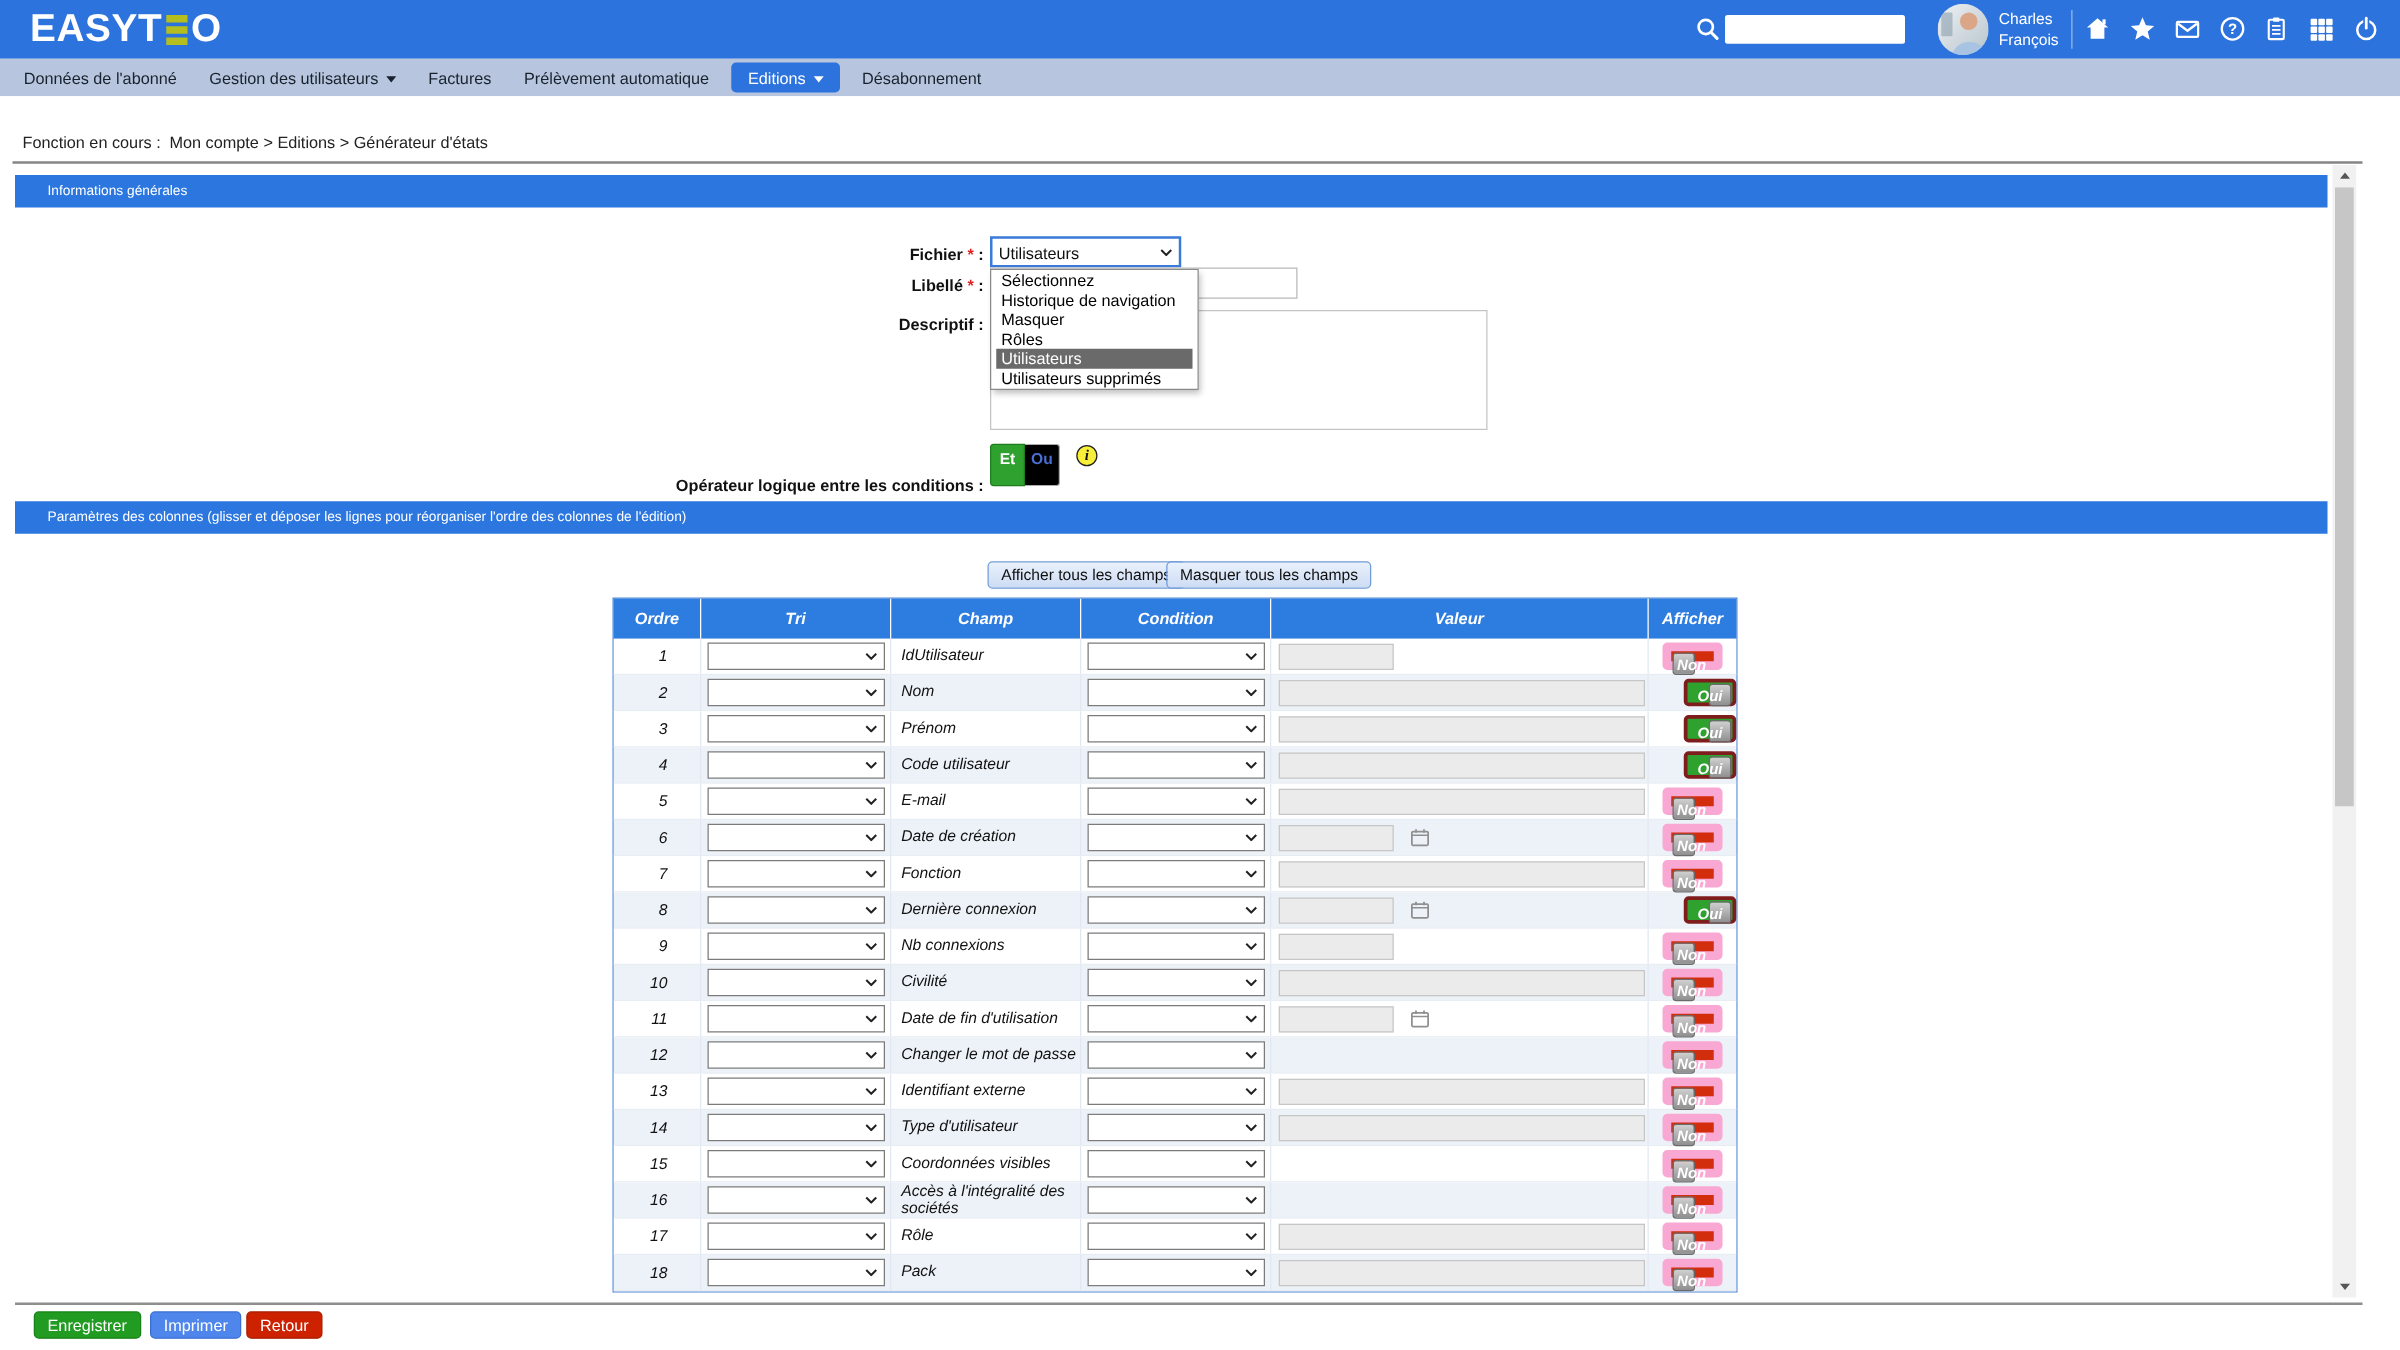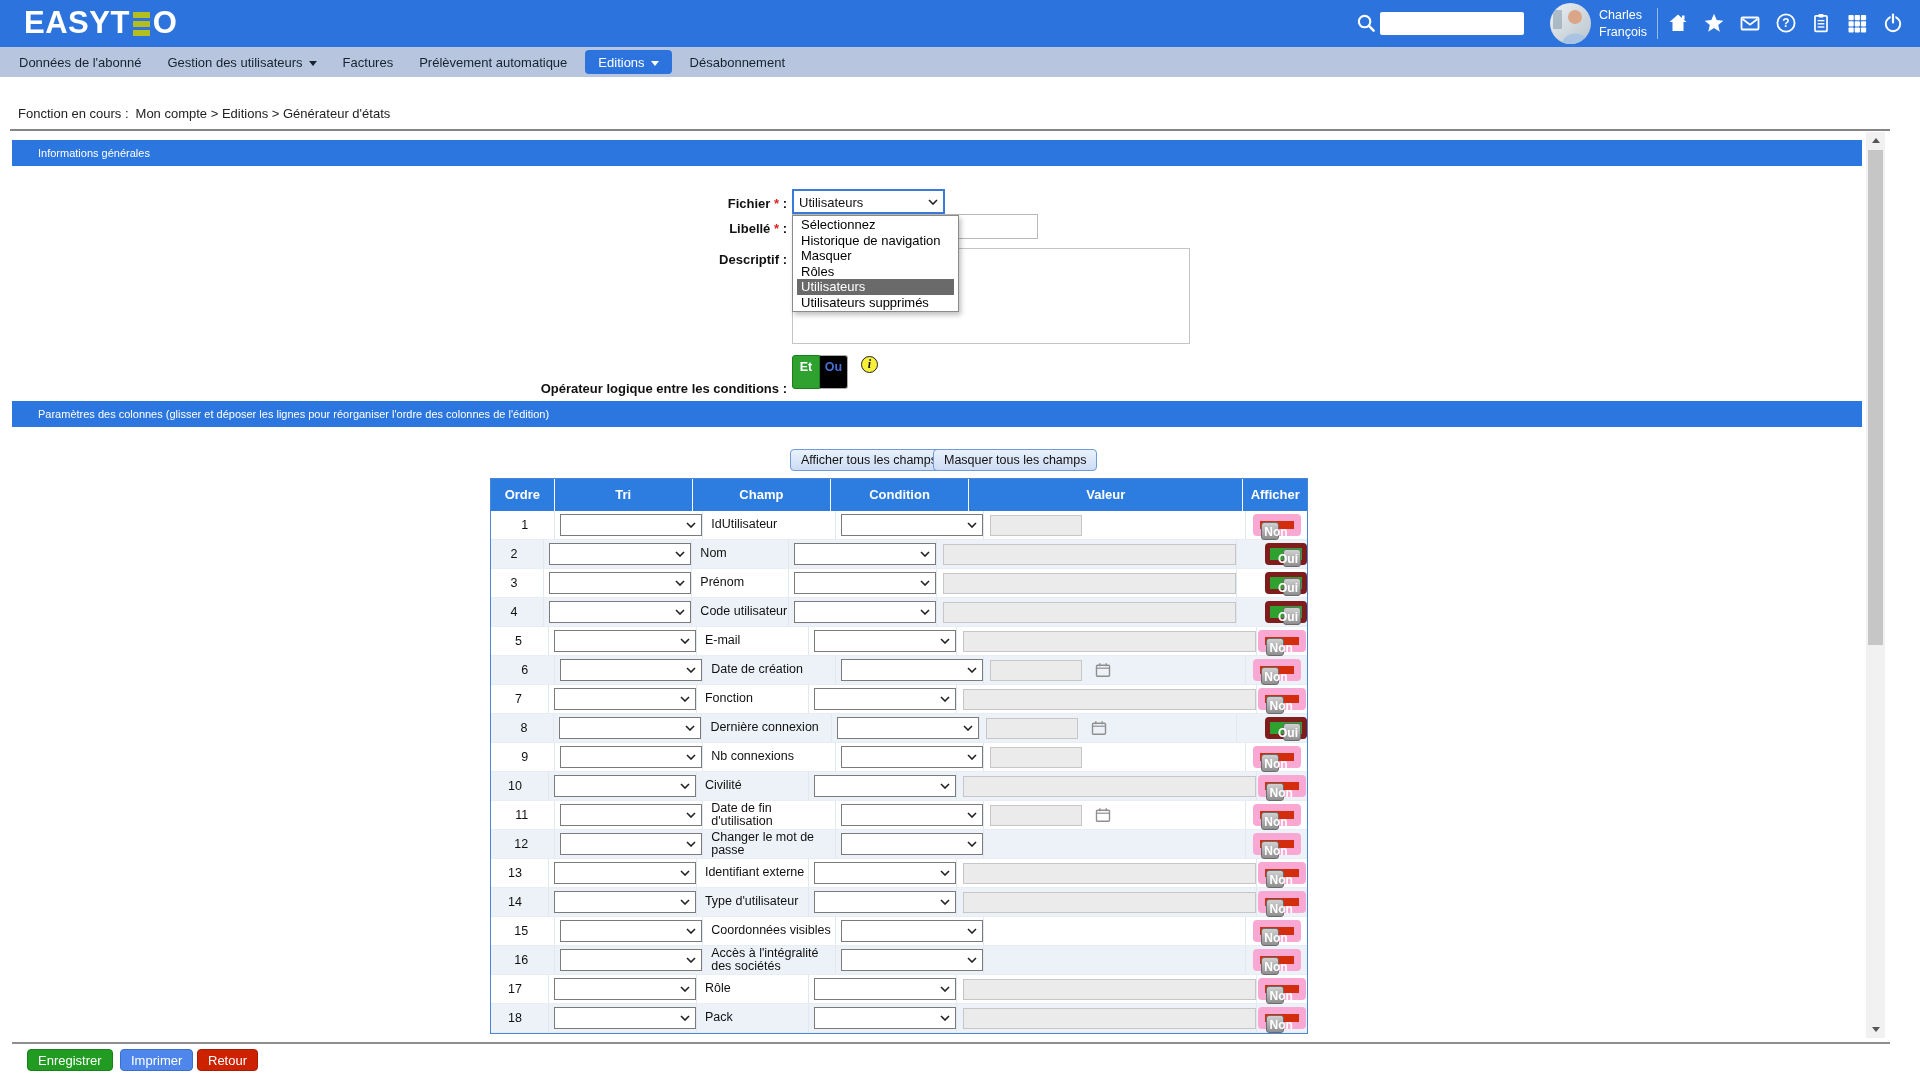--- a/index.html
+++ b/index.html
@@ -67,21 +67,21 @@
         font-family:"Liberation Serif",serif;font-style:italic;font-weight:bold;font-size:12px;color:#111;cursor:pointer;}
 
   
   .champs-btn{position:absolute;top:449px;height:22px;padding:0 10px;font-size:12.5px;color:#101010;
         background:linear-gradient(#e9f1fb,#cddcf4);border:1px solid #6f9bd8;border-radius:4px;cursor:pointer;
         font-family:"Liberation Sans",sans-serif;}
   .btn-show{left:790px;}
   .btn-hide{left:933px;}
 
   
-  .ctable{position:absolute;left:490px;top:478px;width:818px;border:1px solid #4a86d8;box-sizing:border-box;}
+  .ctable{position:absolute;left:490px;top:478px;width:900px;border:1px solid #4a86d8;box-sizing:border-box;font-style:italic;}
   .thead{display:flex;height:32px;background:var(--table-blue);}
   .thead .hcell{color:#fff;font-weight:bold;font-size:13px;text-align:center;line-height:32px;
         border-right:1px solid #fff;box-sizing:border-box;}
   .thead .hcell:last-child{border-right:none;}
   .trow{display:flex;height:29px;background:#fff;border-bottom:1px solid #e8edf4;box-sizing:border-box;}
   .trow.alt{background:var(--row-alt);}
   .cell{box-sizing:border-box;border-right:1px solid #e2e8f1;display:flex;align-items:center;}
   .cell:last-child{border-right:none;}
   .c-ordre{width:70px;justify-content:flex-end;padding-right:26px;font-size:12.5px;color:#111;}
   .c-tri{width:152px;}
@@ -91,21 +91,21 @@
   .c-aff{width:70px;justify-content:center;}
   .row-select{width:142px;height:22px;margin-left:5px;}
   .vinput{display:inline-block;width:92px;height:21px;background:#ebebeb;border:1px solid #c6c6c6;box-sizing:border-box;}
   .vinput.wide{width:293px;}
   .cal{margin-left:13px;line-height:0;cursor:pointer;}
 
   .toggle{position:relative;width:48px;height:22px;border-radius:4px;box-sizing:border-box;cursor:pointer;}
   .toggle .label{position:absolute;top:4px;font-size:12px;font-weight:bold;color:#fff;line-height:14px;}
   .toggle .knob{position:absolute;top:1px;width:18px;height:18px;background:linear-gradient(180deg,#d0d0d0,#8f8f8f);
         border:1px solid #6b6b6b;border-radius:3px;box-sizing:border-box;}
-  .toggle.on{background:var(--toggle-green);border:5px solid #7f1d1d;margin-left:28px;}
+  .toggle.on{background:var(--toggle-green);border:3px solid #7f1d1d;margin-left:28px;}
   .toggle.on .knob{right:1px;}
   .toggle.on .label{left:8px;}
   .toggle.off{background:var(--toggle-red);border:7px solid #f9a8d4;}
   .toggle.off .knob{left:1px;}
   .toggle.off .label{right:6px;}
 
   
   .sb{position:absolute;left:1866px;top:132px;width:19px;height:906px;background:#f1f1f1;}
   .sb-arrow{position:absolute;left:0;width:19px;height:17px;display:flex;align-items:center;justify-content:center;cursor:pointer;}
   .sb-arrow.up{top:0;}

